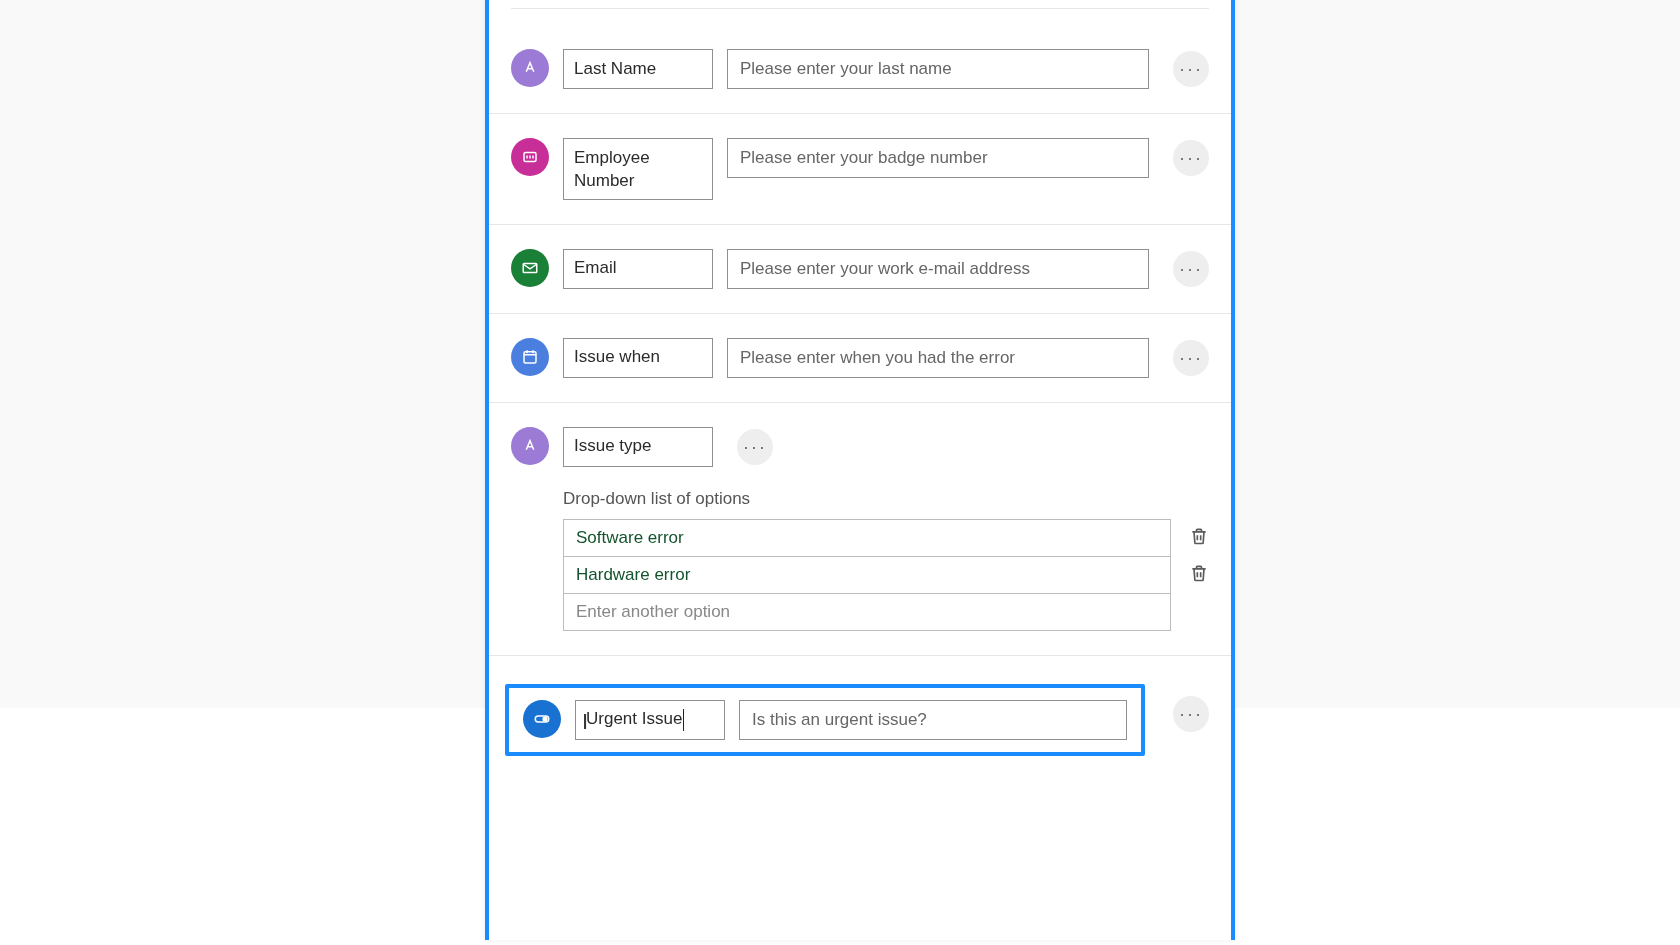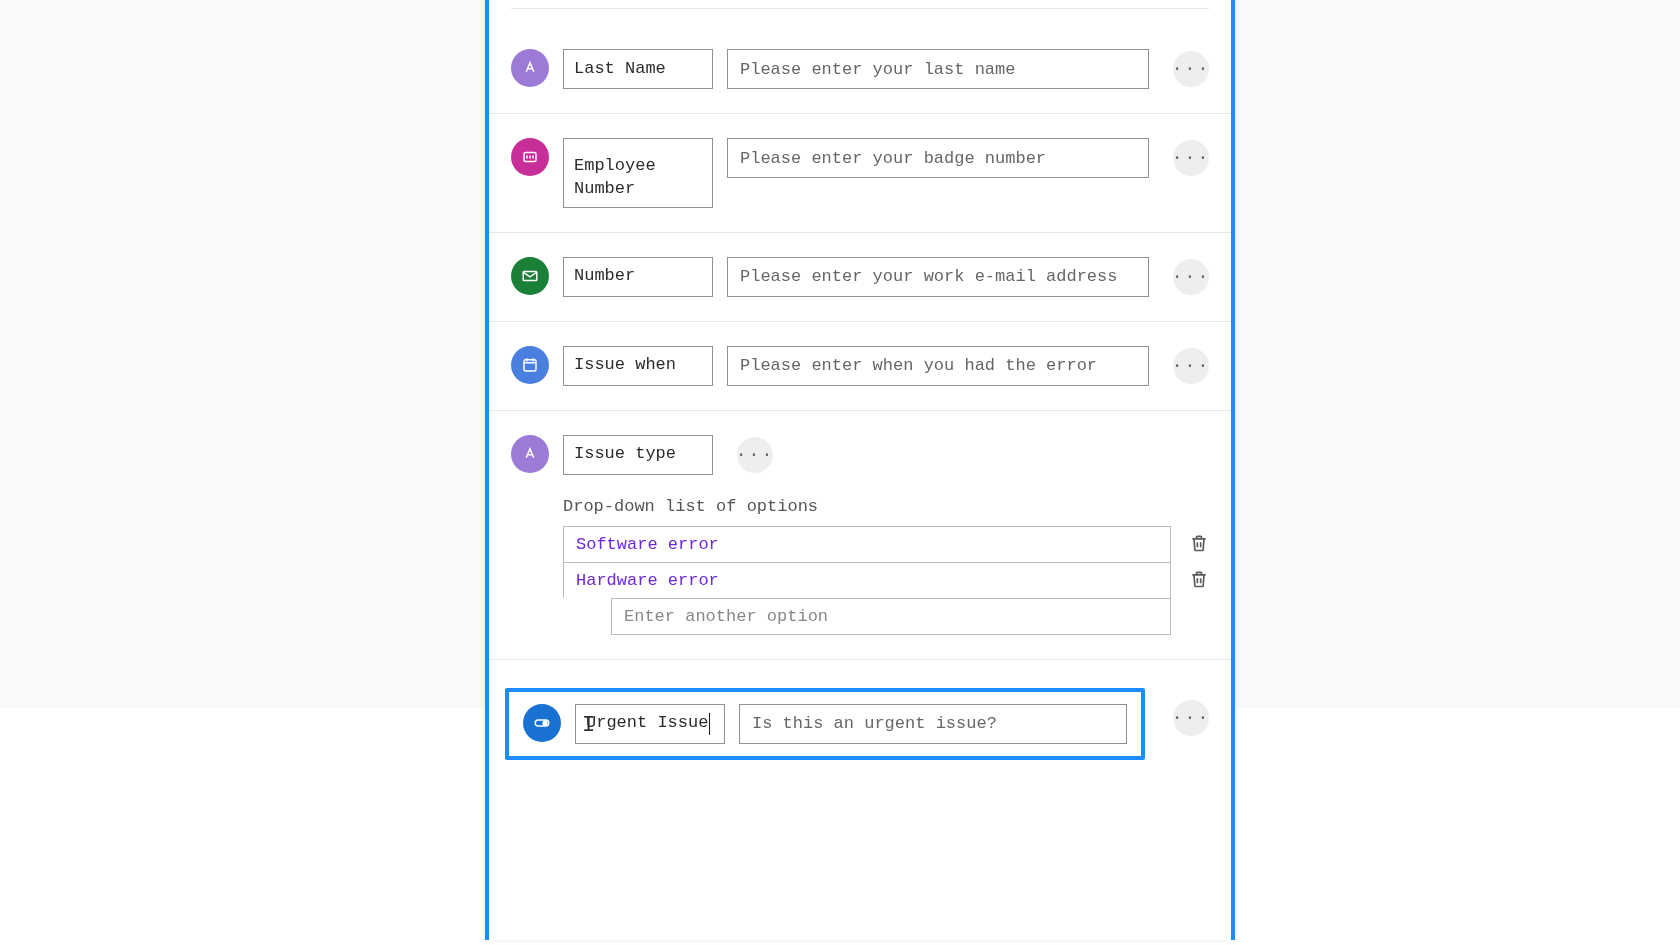--- a/index.html
+++ b/index.html
@@ -10,21 +10,20 @@
     font-family: "Segoe UI", Tahoma, sans-serif;
     width: 1680px;
     height: 945px;
     overflow: hidden;
   }
   .canvas {
     position: relative;
     width: 1680px;
     height: 708px;
     background: #f9f9f9;
-    font-family: Liberation Mono, monospace;
   }
   .card {
     position: absolute;
     left: 485px;
     top: -20px;
     width: 750px;
     height: 960px;
     background: #ffffff;
     border-left: 4px solid #1a8cff;
     border-right: 4px solid #1a8cff;
@@ -66,21 +65,21 @@
     min-height: 40px;
     border: 1px solid #909090;
     background: #fff;
     padding: 6px 10px;
     font-size: 17px;
     color: #2b2b2b;
     display: flex;
     align-items: center;
     line-height: 1.35;
   }
-  .label-box.multiline { align-items: flex-start; padding-top: 16px; }
+  .label-box.multiline { align-items: flex-start; padding-top: 8px; }
   .value-box {
     flex: 1;
     min-height: 40px;
     border: 1px solid #909090;
     background: #fff;
     padding: 8px 12px;
     font-size: 17px;
     color: #666;
     display: flex;
     align-items: center;
@@ -116,27 +115,26 @@
     display: flex;
     align-items: center;
     gap: 18px;
   }
   .option-cell {
     flex: 1;
     border: 1px solid #bcbcbc;
     border-bottom: none;
     padding: 8px 12px;
     font-size: 17px;
-    color: #6d28d9;
+    color: #14532d;
     background: #fff;
   }
   .option-row:last-child .option-cell {
     border-bottom: 1px solid #bcbcbc;
     color: #888;
-    margin-left: 48px;
   }
   .trash {
     width: 20px;
     height: 22px;
     color: #5a5a5a;
     cursor: pointer;
   }
   
   .field-row.selected {
     border: 4px solid #1a8cff;
@@ -213,21 +211,21 @@
           </div>
         </div>
         <div class="field-row">
           <div class="field-main">
             <div class="badge green">
               <svg viewBox="0 0 24 24" fill="none" stroke="currentColor" stroke-width="2">
                 <rect x="3" y="6" width="18" height="12" rx="1"></rect>
                 <path d="M3 7l9 6 9-6"></path>
               </svg>
             </div>
-            <div class="label-box ">Number</div>
+            <div class="label-box ">Email</div>
             <div class="value-box">Please enter your work e-mail address</div>
             <div class="more-btn">
               <span>···</span>
             </div>
           </div>
         </div>
         <div class="field-row">
           <div class="field-main">
             <div class="badge blue">
               <svg viewBox="0 0 24 24" fill="none" stroke="currentColor" stroke-width="2">

